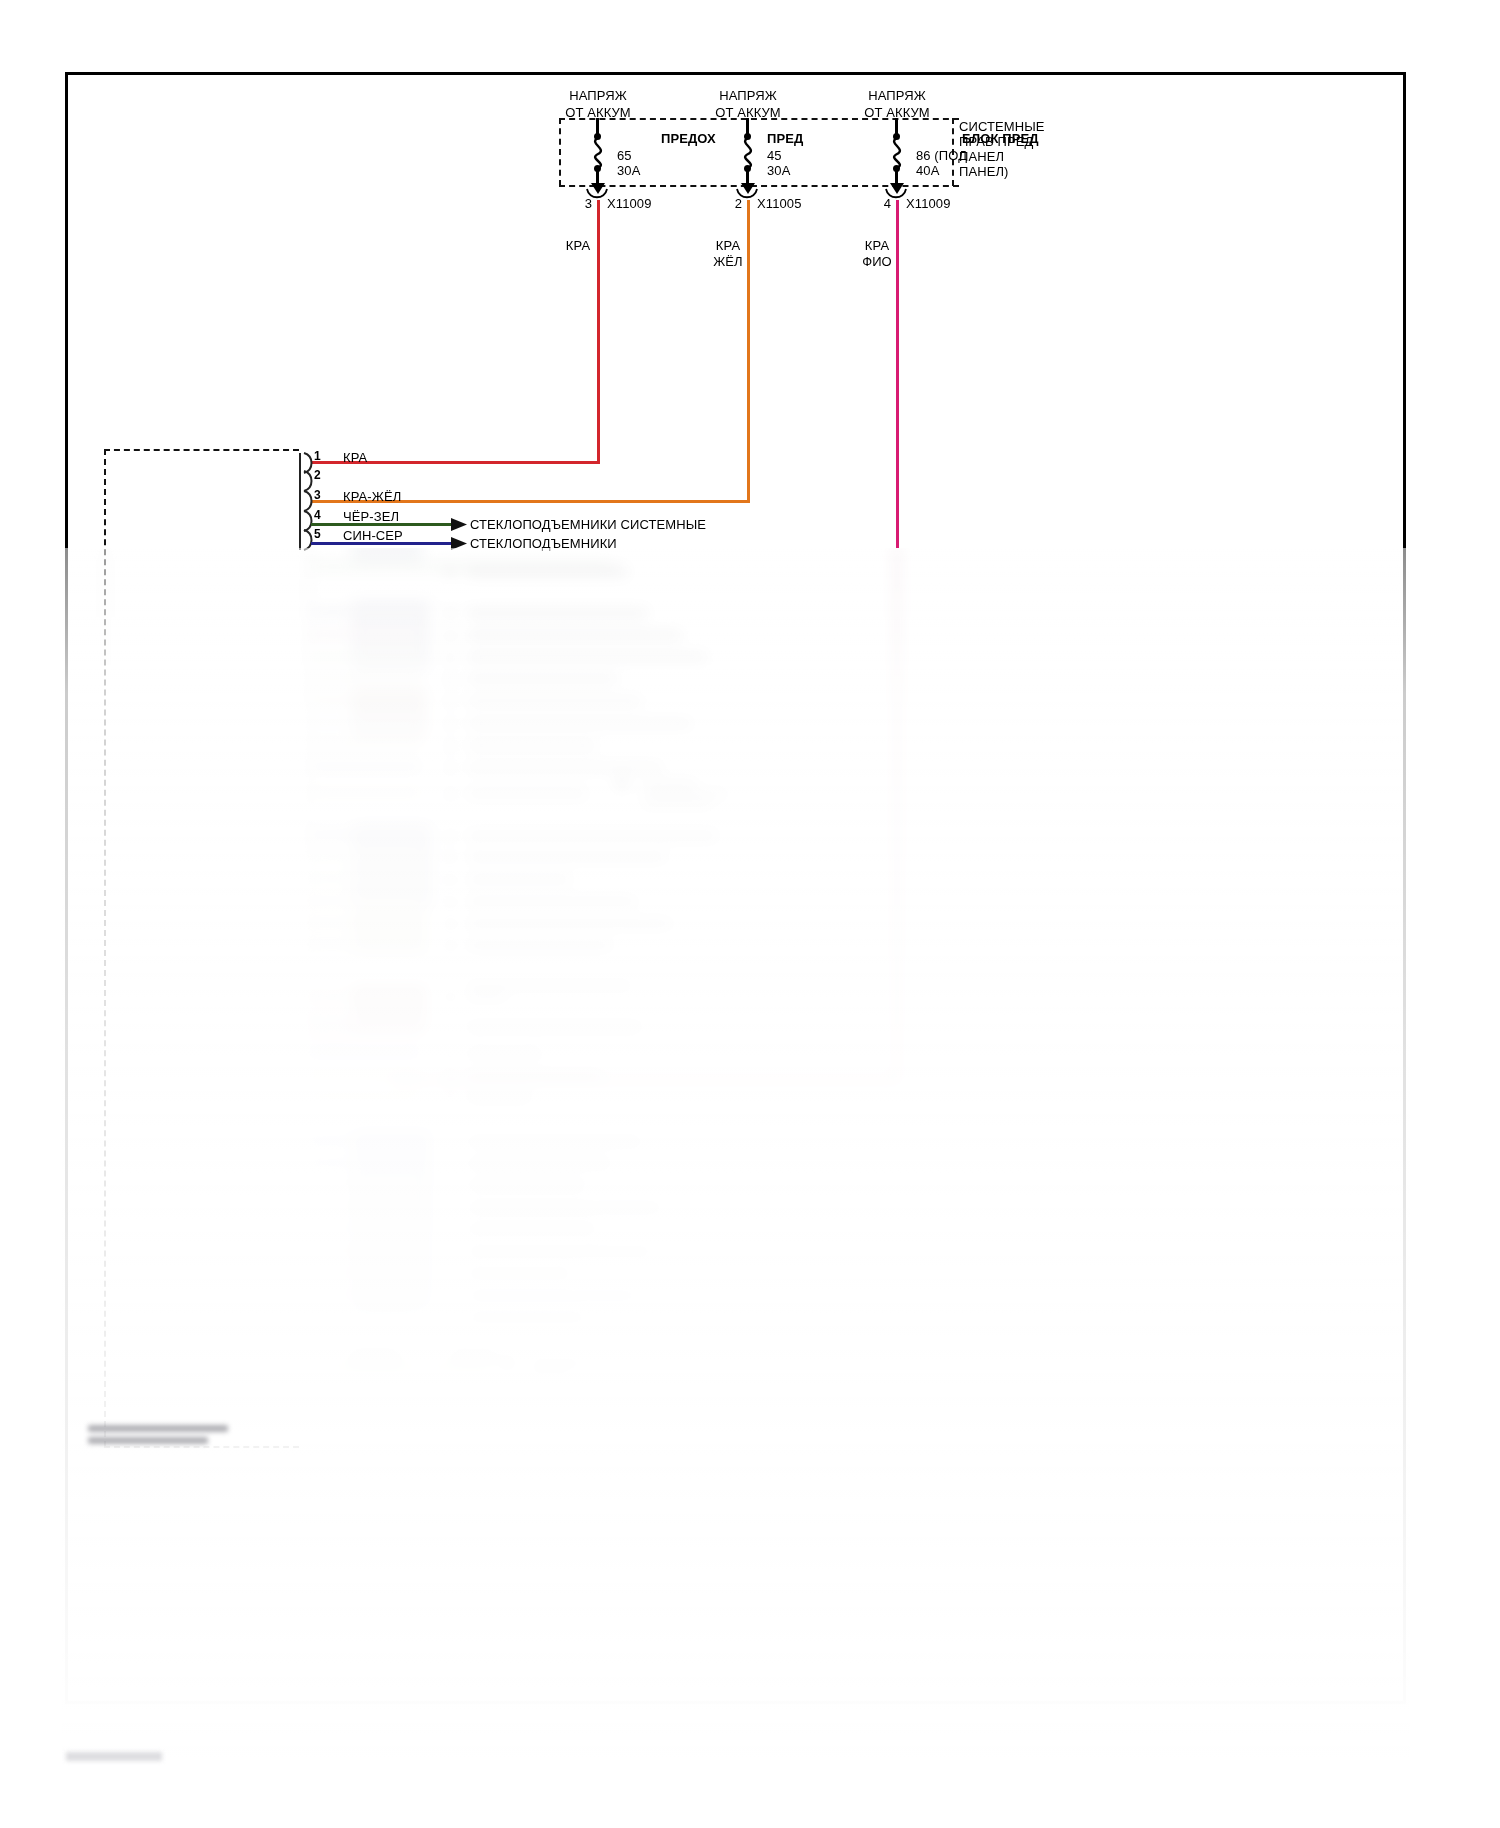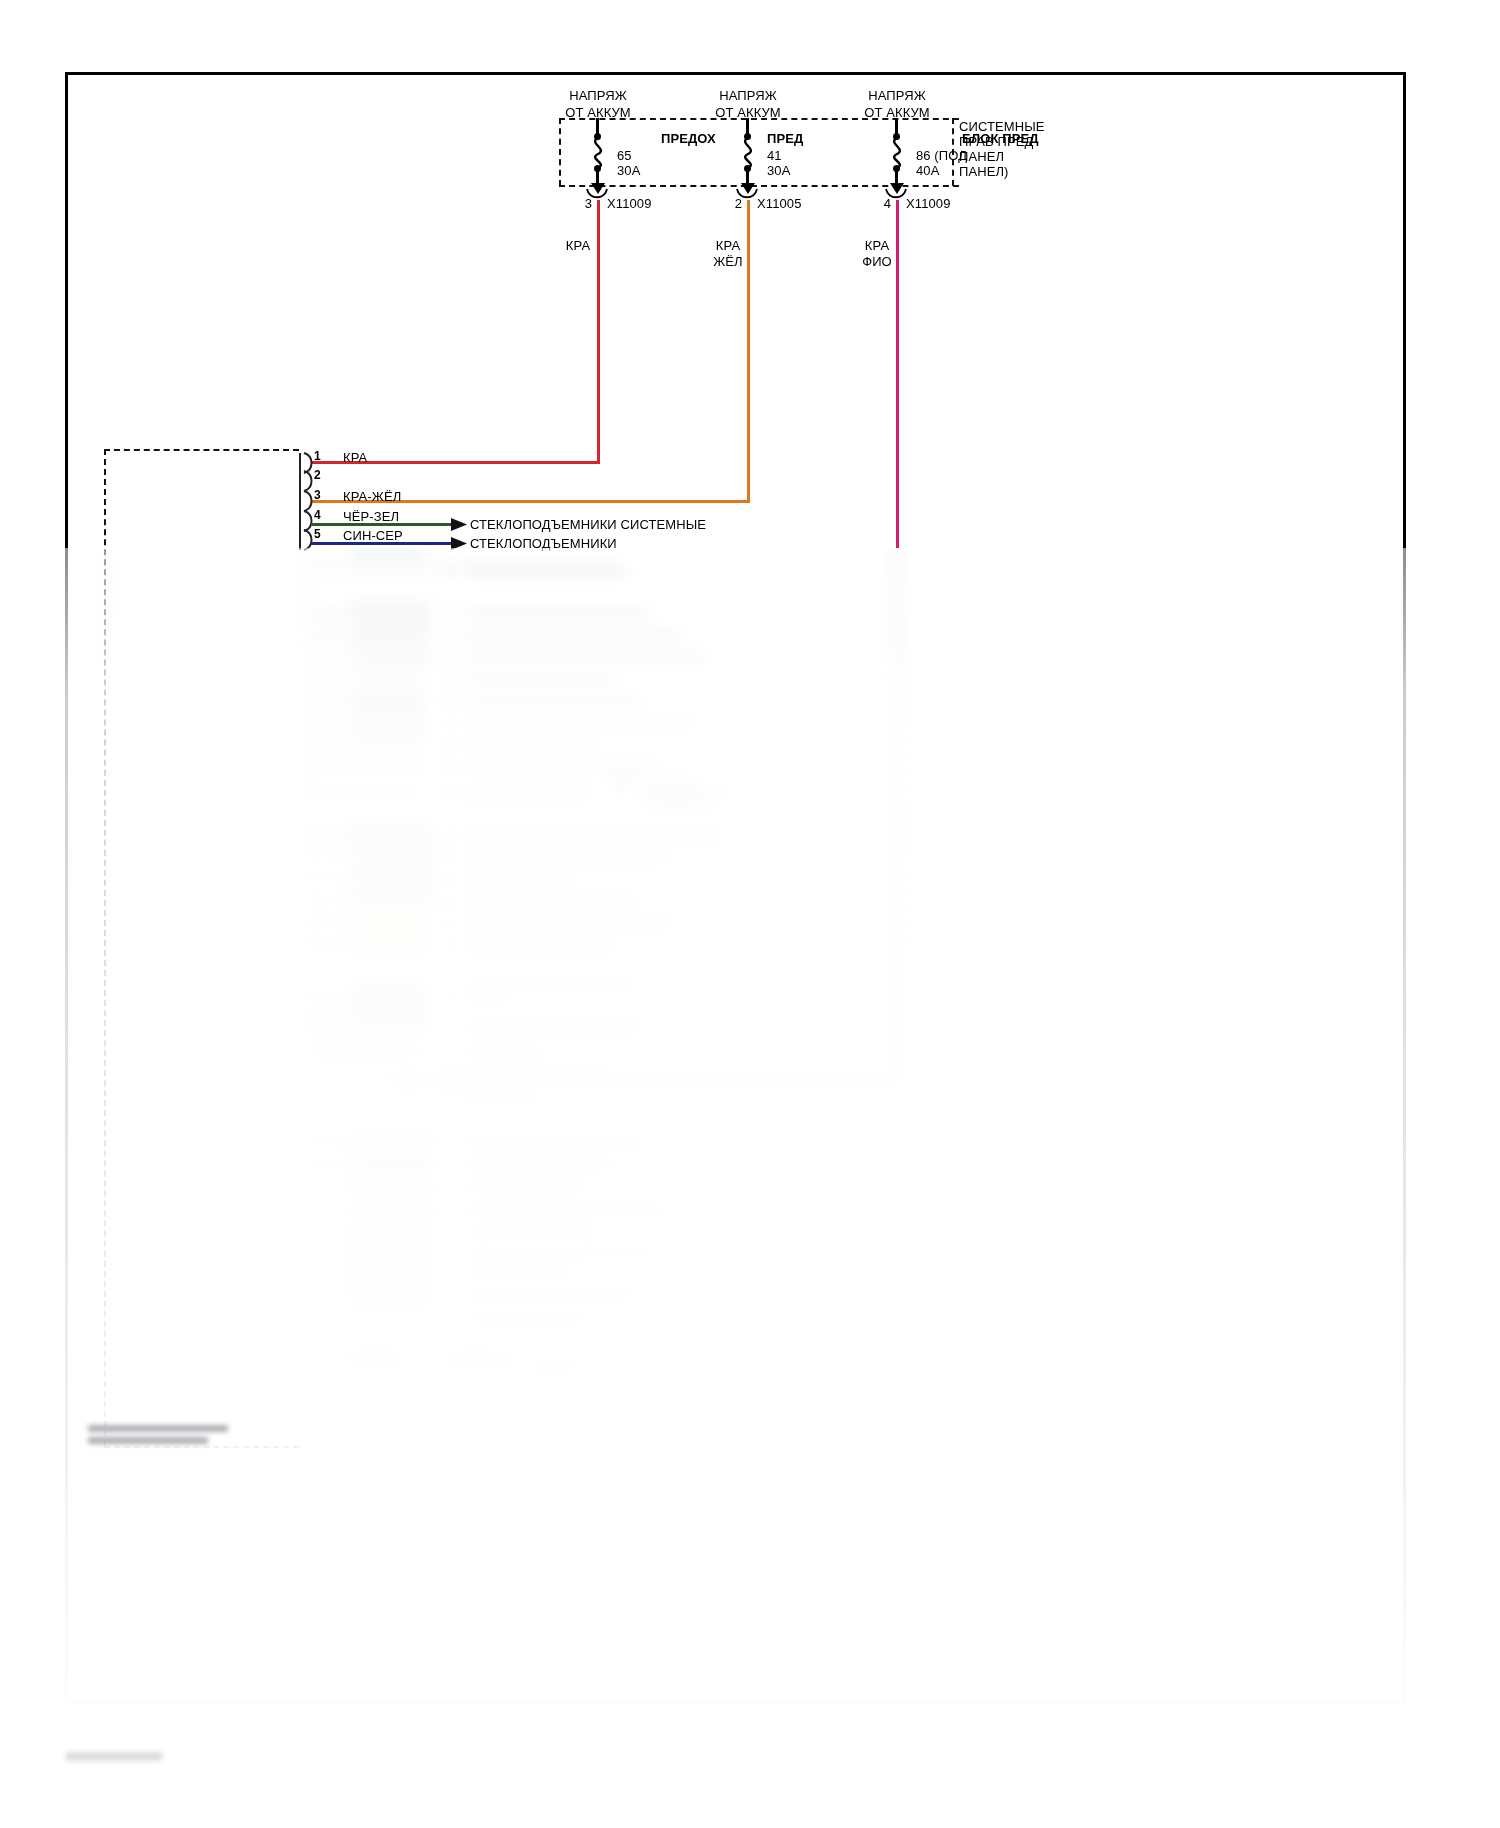--- a/index.html
+++ b/index.html
@@ -92,21 +92,21 @@
   <div class="dot" style="left:744px;top:133px;"></div>
   <svg class="fuse" style="left:736px;top:138px;" width="24" height="30" viewBox="0 0 24 30">
     <path d="M12 0 C2 5, 22 11, 12 16 C2 21, 22 25, 12 30" fill="none" stroke="#000" stroke-width="2.4"></path>
   </svg>
   <div class="dot" style="left:744px;top:165px;"></div>
   <div class="wire wv" style="left:746px;top:169px;height:20px;background:#000;"></div>
   <svg class="abs" style="left:738px;top:179px;" width="20" height="16" viewBox="0 0 20 16">
     <path d="M10 15 L3 4 L17 4 Z" fill="#000"></path>
   </svg>
   <div class="lbl b" style="left:767px;top:131px;">ПРЕД</div>
-  <div class="lbl" style="left:767px;top:148px;">41</div>
+  <div class="lbl" style="left:767px;top:148px;">45</div>
   <div class="lbl" style="left:767px;top:163px;">30А</div>
 
   <div class="wire wv" style="left:895px;top:118px;height:18px;background:#000;"></div>
   <div class="dot" style="left:893px;top:133px;"></div>
   <svg class="fuse" style="left:885px;top:138px;" width="24" height="30" viewBox="0 0 24 30">
     <path d="M12 0 C2 5, 22 11, 12 16 C2 21, 22 25, 12 30" fill="none" stroke="#000" stroke-width="2.4"></path>
   </svg>
   <div class="dot" style="left:893px;top:165px;"></div>
   <div class="wire wv" style="left:895px;top:169px;height:20px;background:#000;"></div>
   <svg class="abs" style="left:887px;top:179px;" width="20" height="16" viewBox="0 0 20 16">

